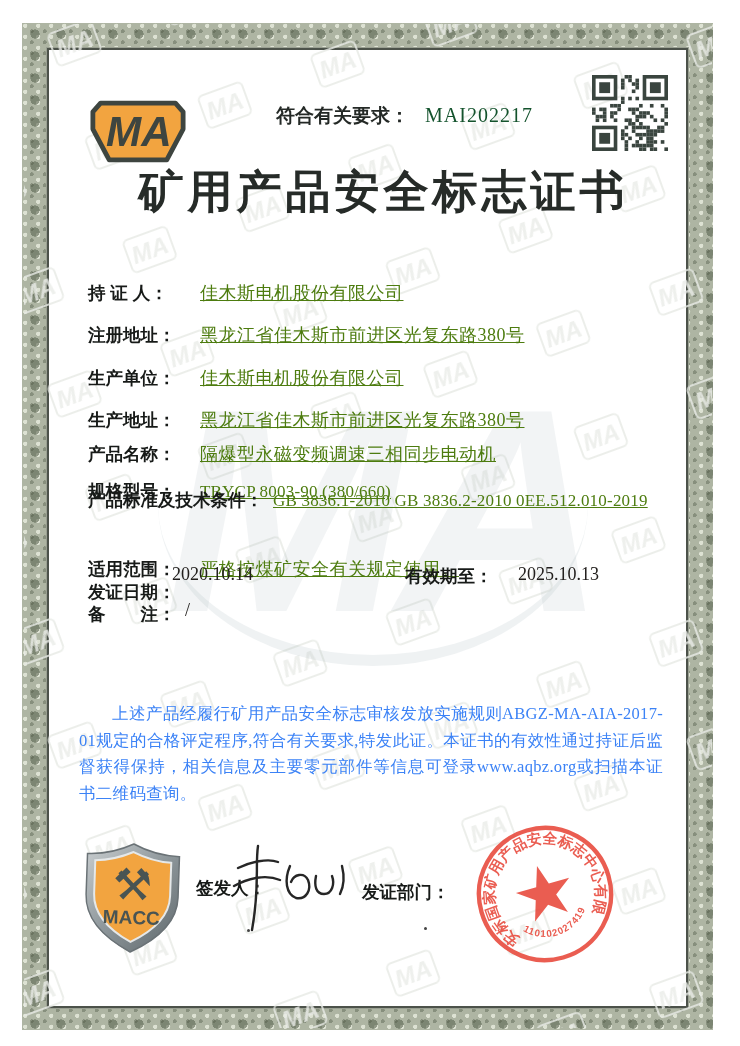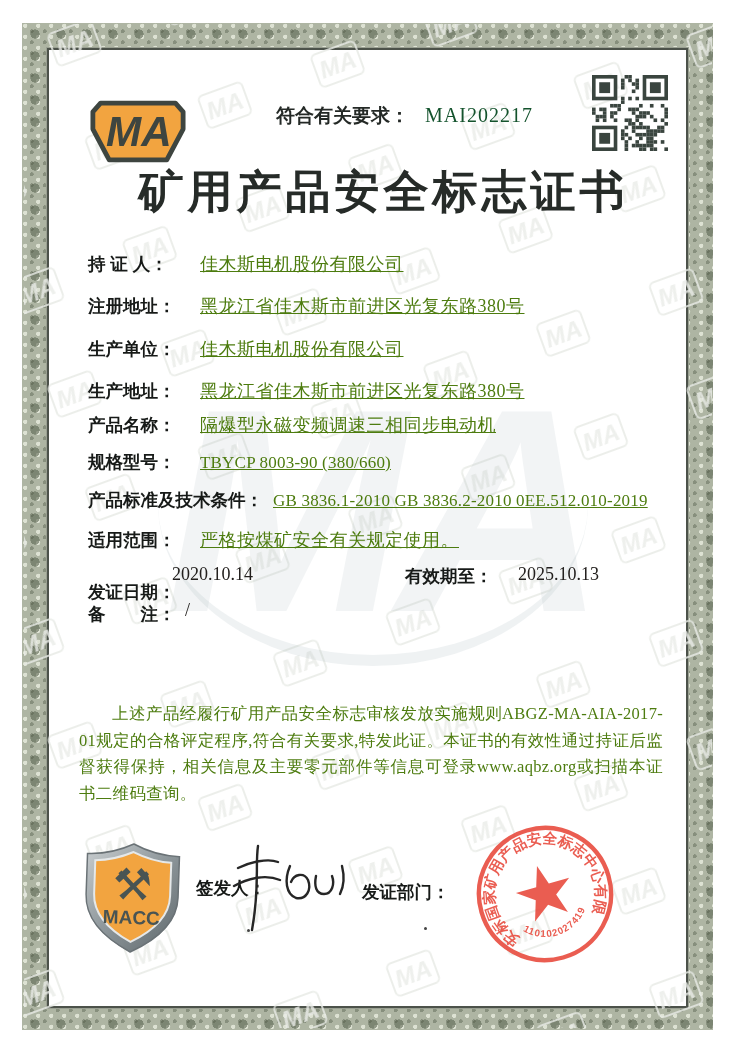--- a/index.html
+++ b/index.html
@@ -29,32 +29,32 @@
   .badge-label{font-family:"Liberation Sans",sans-serif;font-weight:bold;font-size:19px;color:#23282599;color:#242926;}
   .badge-num{font-size:20px;letter-spacing:1px;color:#14532d;text-align:right;}
   .qr{position:absolute;left:592px;top:75px;width:76px;height:76px;}
   .title{position:absolute;left:22px;top:162px;width:691px;text-align:center;
     font-size:45px;font-weight:bold;letter-spacing:4px;color:#262b28;
     font-family:"Liberation Serif",serif;padding-left:16px;}
   
   .row{position:absolute;left:88px;display:flex;align-items:baseline;}
   .lbl{font-family:"Liberation Sans",sans-serif;font-weight:bold;font-size:17.5px;
     color:#15181660;color:#171a18;flex:0 0 auto;}
-  .lbl-fixed{width:112px;}
+  .lbl-fixed{width:112px;margin-top:29px;}
   .val{font-size:18px;color:#4d7c0f;letter-spacing:0.5px;text-decoration:underline;}
   .val-latin{font-size:17px;letter-spacing:0.2px;}
   .r1{top:252px}.r2{top:294px}.r3{top:337px}.r4{top:379px}
   .r5{top:413px}.r6{top:450px}.r7{top:488px}.r8{top:528px}
   .r7 .lbl{margin-right:10px;}
   .abs{position:absolute;}
   .d-lbl{font-family:"Liberation Sans",sans-serif;font-weight:bold;font-size:17.5px;color:#171a18;}
   .d-val{font-size:18px;color:#23201e;}
   
   .statement{position:absolute;left:79px;top:701px;width:584px;font-size:16.5px;
-    line-height:26.5px;text-align:justify;text-indent:2em;color:#4d7c0f;letter-spacing:0.3px;}
+    line-height:26.5px;text-align:justify;text-indent:2em;color:#3b82f6;letter-spacing:0.3px;}
   
   .shield{position:absolute;left:82px;top:842px;width:100px;height:112px;transform:rotate(2deg);}
   .sign-label{position:absolute;left:196px;top:876px;}
   .issuer-label{position:absolute;left:362px;top:880px;}
   .signature{position:absolute;left:228px;top:838px;width:130px;height:104px;}
   .seal{position:absolute;left:441px;top:793px;width:208px;height:202px;}
   .dot{position:absolute;width:3px;height:3px;border-radius:50%;background:#444;}
 </style>
 </head>
 <body>

